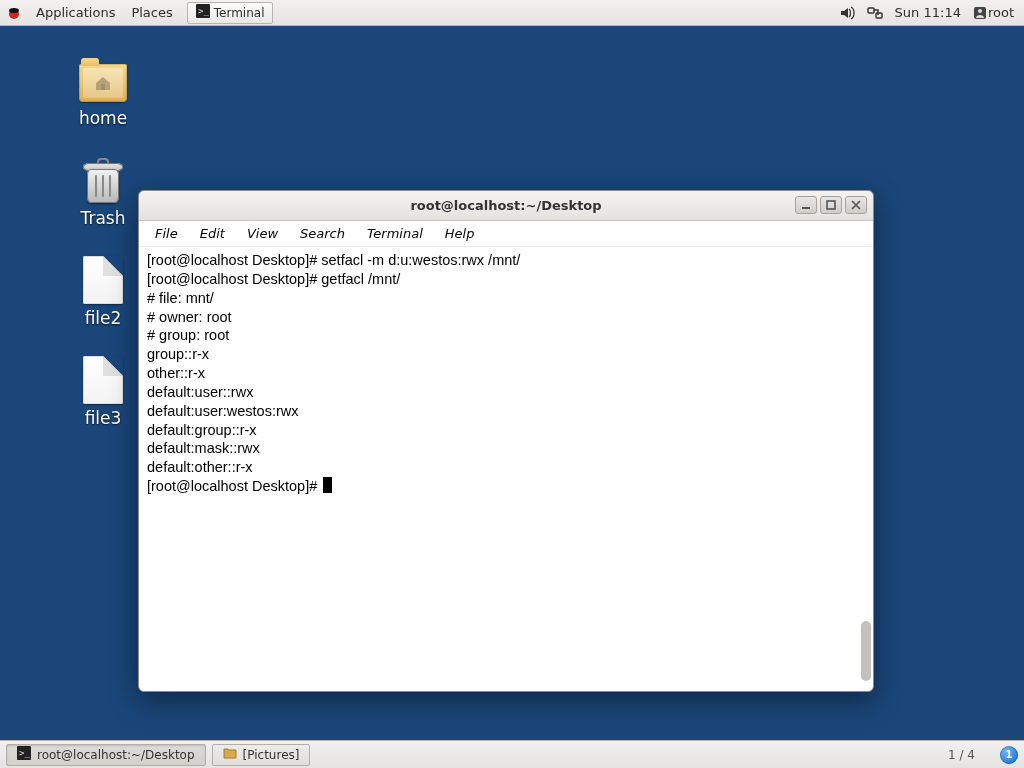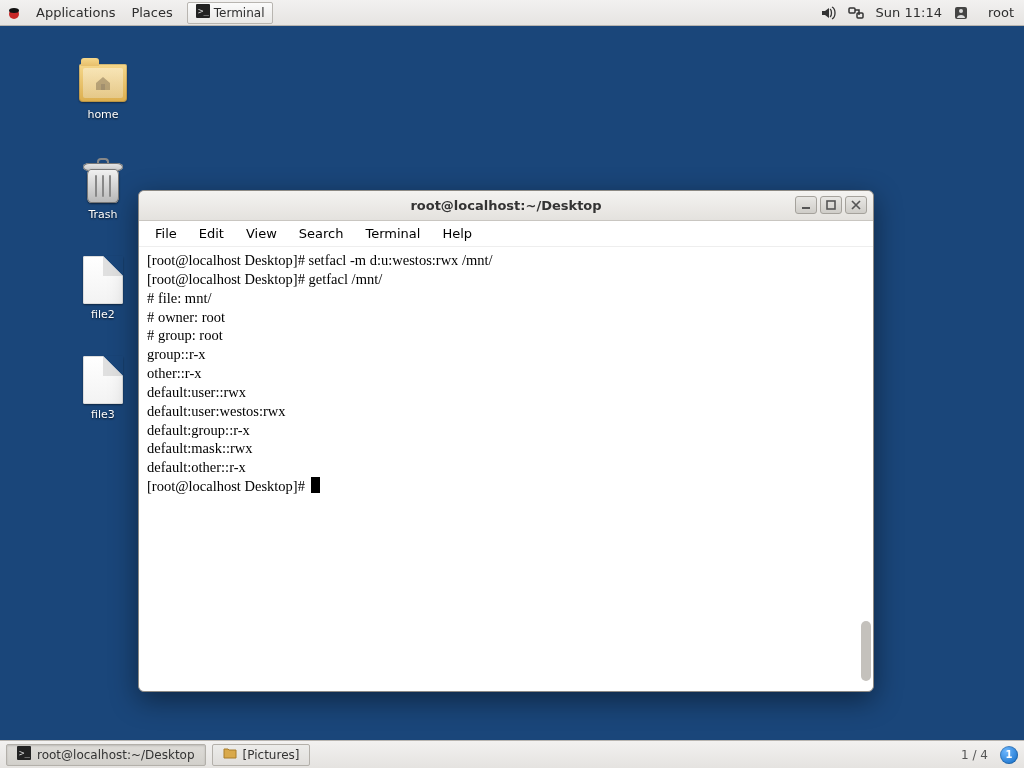--- a/index.html
+++ b/index.html
@@ -21,21 +21,21 @@
     height:22px; padding:0 8px; border-radius:2px; font-size:12px;
   }
   .spacer { flex:1; }
   .tray { display:flex; align-items:center; gap:12px; padding-right:4px; }
   .tray-ico { display:flex; align-items:center; }
   .clock { font-weight:400; }
 
   
   .desktop { position:absolute; top:26px; left:0; right:0; bottom:28px; }
   .dicon { position:absolute; width:90px; text-align:center; color:#fff;
-           font-size:11px; text-shadow:0 1px 2px rgba(0,0,0,.8); cursor:default; }
+           font-size:17px; text-shadow:0 1px 2px rgba(0,0,0,.8); cursor:default; }
   .dicon .glyph { width:48px; height:48px; margin:0 auto 4px; display:flex;
                   align-items:center; justify-content:center; }
   .folder { width:48px; height:38px; background:linear-gradient(#f5d78a,#dcae4e);
             border-radius:2px 2px 4px 4px; position:relative; margin-top:6px;
             box-shadow:inset 0 0 0 1px rgba(0,0,0,.15), 0 1px 2px rgba(0,0,0,.4); }
   .folder::before { content:""; position:absolute; top:-6px; left:2px; width:18px; height:8px;
             background:linear-gradient(#f5d78a,#e7bf6b); border-radius:3px 3px 0 0; }
   .folder::after { content:""; position:absolute; inset:4px; background:linear-gradient(#fff,#f0e9d6);
             border-radius:2px; opacity:.4; }
   .home-emblem { position:absolute; left:50%; top:50%; transform:translate(-50%,-50%);
@@ -71,40 +71,40 @@
     font-weight:600; font-size:13px; color:#333; position:relative;
     background:linear-gradient(#f4f3f1,#e4e2de); border-radius:6px 6px 0 0;
     border-bottom:1px solid #c9c6c1; }
   .win-controls { position:absolute; right:6px; top:5px; display:flex; gap:3px; }
   .win-btn { width:22px; height:18px; background:linear-gradient(#e8e7e4,#cfcdc8);
     border:1px solid #a5a29c; border-radius:3px; display:flex; align-items:center;
     justify-content:center; color:#555; cursor:default; }
   .win-btn svg { display:block; }
   .menubar { height:26px; display:flex; align-items:center; gap:2px; padding:0 6px;
     font-size:13px; background:#fff; border-bottom:1px solid #eee;}
-  .menu-item { padding:2px 10px; border-radius:3px; cursor:default; }
-  .term-body { flex:1; background:#fff; font-family:Liberation Serif, serif;
+  .menu-item { padding:2px 10px; border-radius:3px; cursor:default;font-style:italic; }
+  .term-body { flex:1; background:#fff; font-family:Liberation Sans, sans-serif;
     font-size:14.5px; color:#000; padding:4px 8px; line-height:1.30; overflow:hidden;
     border-radius:0 0 6px 6px; position:relative; }
   .cursor { display:inline-block; width:9px; height:16px; background:#000;
     vertical-align:-2px; margin-left:2px; }
   .term-line { white-space:pre; }
   .scroll-thumb { position:absolute; right:2px; bottom:10px; width:10px; height:60px;
     background:#c4c1bc; border-radius:5px; }
 
   
   .bottom-panel { position:absolute; left:0; right:0; bottom:0; height:28px;
     background:linear-gradient(#f2f1f0,#e5e3e0); border-top:1px solid #b8b5b0;
     display:flex; align-items:center; padding:0 6px; font-size:12px; color:#333; }
   .task { display:flex; align-items:center; gap:6px; height:22px; padding:0 10px;
     border:1px solid #b3b0aa; border-radius:2px; margin-right:6px;
     background:linear-gradient(#ececea,#e0dedb); cursor:default; }
   .task.active { background:linear-gradient(#dedcd8,#d2d0cb); box-shadow:inset 0 1px 2px rgba(0,0,0,.15);}
   .bottom-panel .spacer { flex:1; }
-  .ws { color:#555; margin-right:12px; }
+  .ws { color:#555; margin-right:25px; }
   .ws-badge { width:18px;height:18px;border-radius:50%;
     background:radial-gradient(circle at 35% 30%,#6db7ff,#0a66c2);
     display:flex;align-items:center;justify-content:center;color:#fff;
     font-size:10px;font-weight:700; box-shadow:inset 0 0 0 1px rgba(0,0,0,.2);}
   .watermark { position:absolute; right:58px; bottom:6px; color:rgba(255,255,255,.18);
     font-size:15px; letter-spacing:.5px; font-family:"DejaVu Sans Mono",monospace; pointer-events:none;}
 </style>
 </head>
 <body>
 
@@ -135,21 +135,21 @@
         </svg>
     </span>
     <span class="tray-ico">
       <svg width="16" height="16" viewBox="0 0 16 16" fill="none" stroke="#333" stroke-width="1.5">
           <rect x="1" y="3" width="6" height="5" rx="1"></rect>
           <rect x="9" y="8" width="6" height="5" rx="1"></rect>
           <path d="M7 5h4v5"></path>
         </svg>
     </span>
     <span class="clock">Sun 11:14</span>
-    <span class="tray-ico" style="gap:20px">
+    <span class="tray-ico" style="gap:1px">
       <svg width="14" height="14" viewBox="0 0 14 14" fill="#333">
           <rect x="1" y="1" width="12" height="12" rx="2" fill="#444"></rect>
           <circle cx="7" cy="5" r="2" fill="#ddd"></circle>
           <path d="M3 12c0-2 2-3 4-3s4 1 4 3" fill="#ddd"></path>
         </svg>
       <span>root</span>
     </span>
   </div>
 </div>
 

